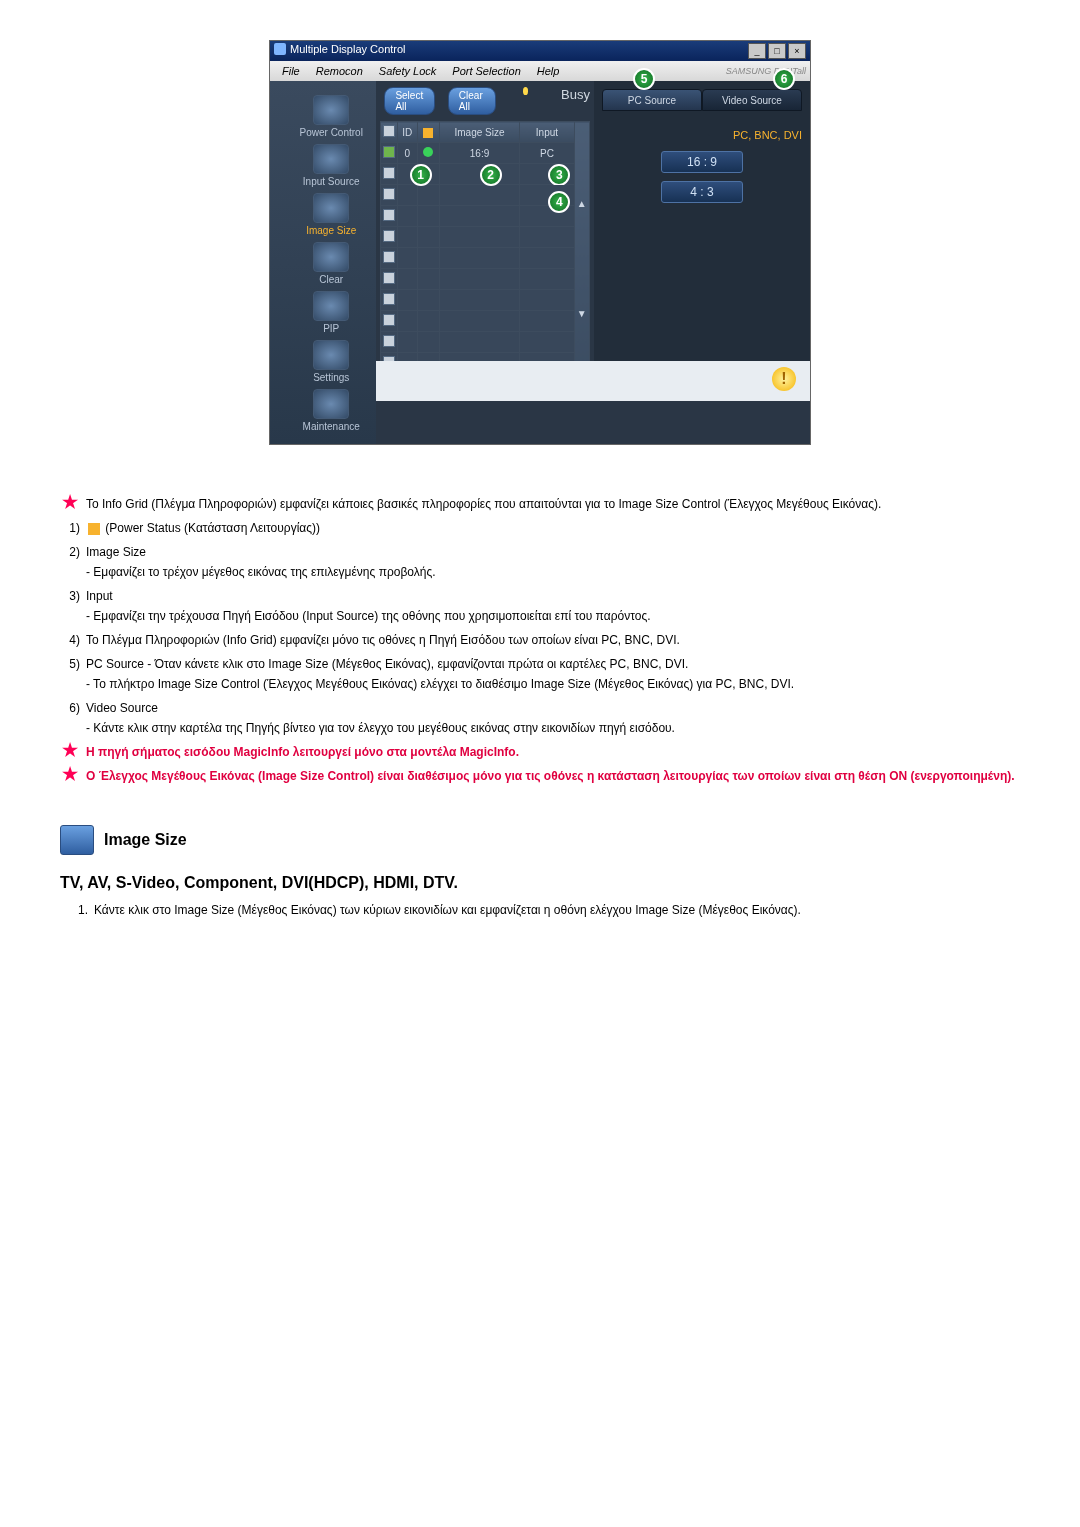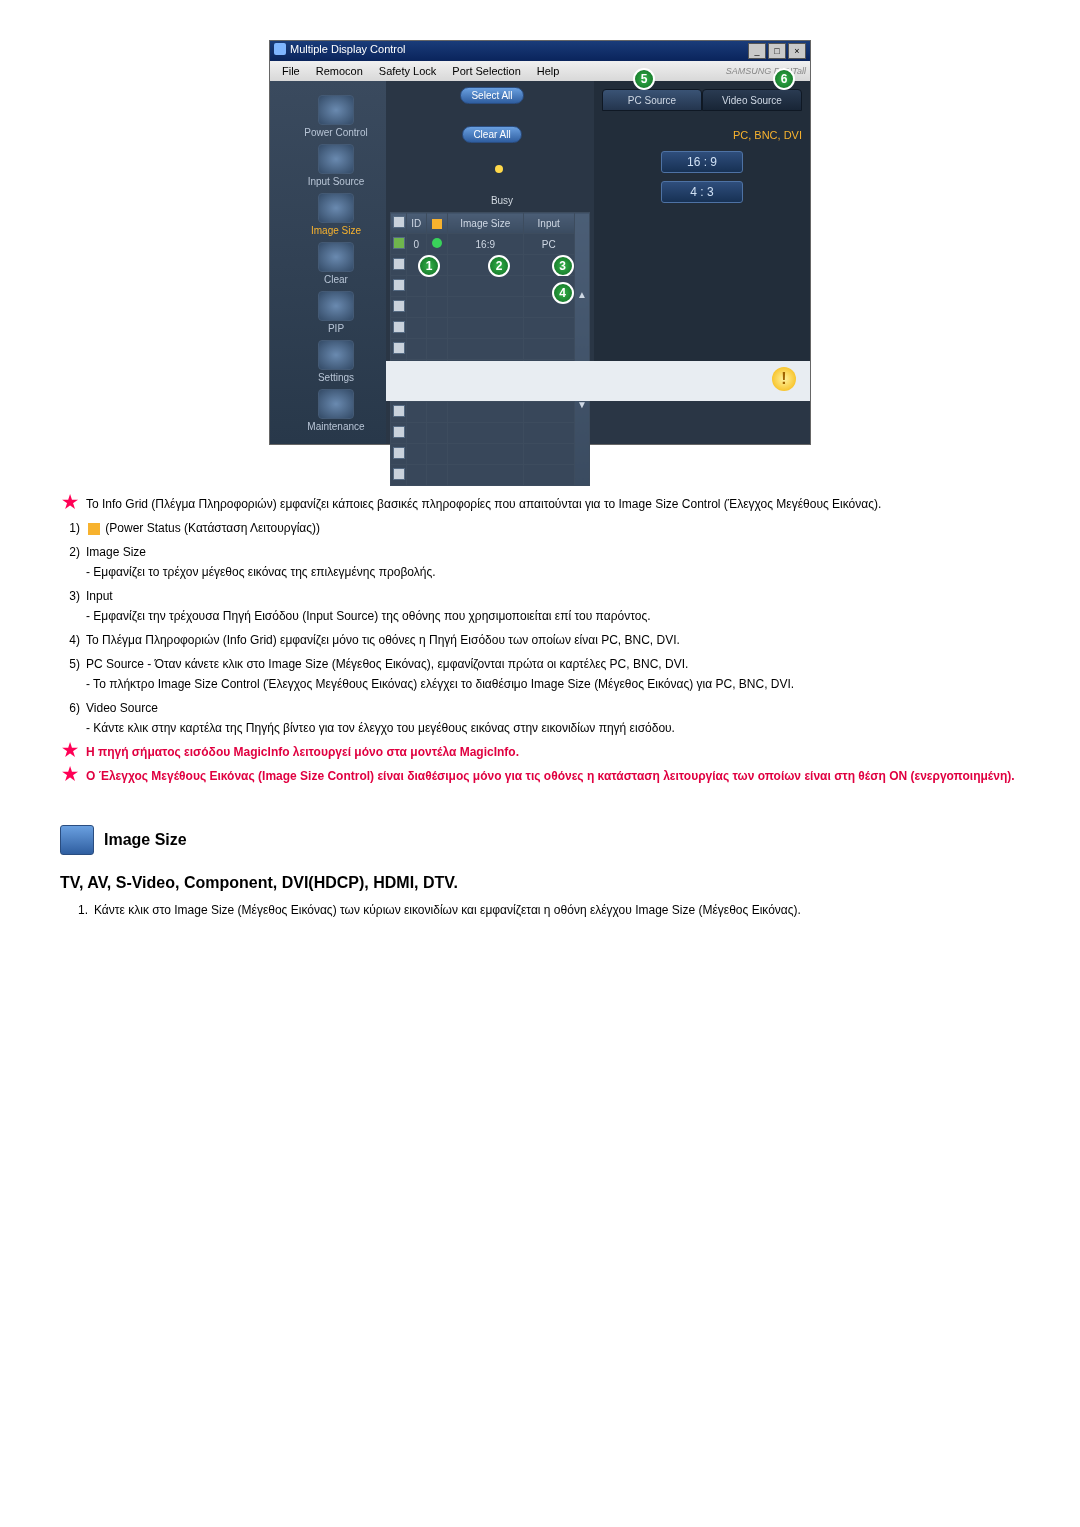--- a/index.html
+++ b/index.html
@@ -35,21 +35,21 @@
   }
   .menubar {
     background: linear-gradient(#f0f0f0, #d8d8d8);
     display:flex;
     font-size: 11px;
     padding: 2px 4px;
     gap: 4px;
     justify-content: space-between;
     align-items:center;
   }
-  .menus { display:flex; gap:0; }
+  .menus { display:flex; gap:0;font-style:italic; }
   .menus span { padding: 2px 8px; }
   .brand { font-size:9px; color:#888; font-style:italic; }
   .app-body {
     display:flex;
     background:#2a3645;
   }
   .sidebar {
     width: 100px;
     background: linear-gradient(#3a4a5e, #28384a);
     padding: 10px 0 10px 16px;
@@ -72,27 +72,27 @@
     flex:1;
     display:flex;
     flex-direction:column;
   }
   .main-top { display:flex; height: 280px; }
   .grid-pane {
     flex:1;
     background:#2a3645;
     padding: 6px 4px;
   }
-  .grid-top-buttons { display:flex; gap:22px; align-items:center; margin-bottom:6px; padding-left:4px;flex-direction:column;}
+  .grid-top-buttons { display:flex; gap:13px; align-items:flex-start; margin-bottom:6px; padding-left:4px;}
   .pill-btn {
     background: linear-gradient(#6aa0e0, #2f5ea0);
     color:#fff; font-size:10px; padding:2px 10px; border-radius:9px; border:1px solid #2a4d80;
   }
   .busy-dot { width:8px; height:8px; background:#ffd94a; border-radius:50%; display:inline-block; margin-left:14px;}
-  .busy-label { color:#d0d8e0; font-size:10px; margin-left:20px;}
+  .busy-label { color:#d0d8e0; font-size:13px; margin-left:20px;}
   .grid-table { width:100%; border-collapse:collapse; }
   .grid-table th, .grid-table td {
     border:1px solid #3d4c5e;
     background:#38475a;
     color:#cfd8e4;
     font-size:10px;
     text-align:center;
     height:18px;
     font-weight:normal;
   }

